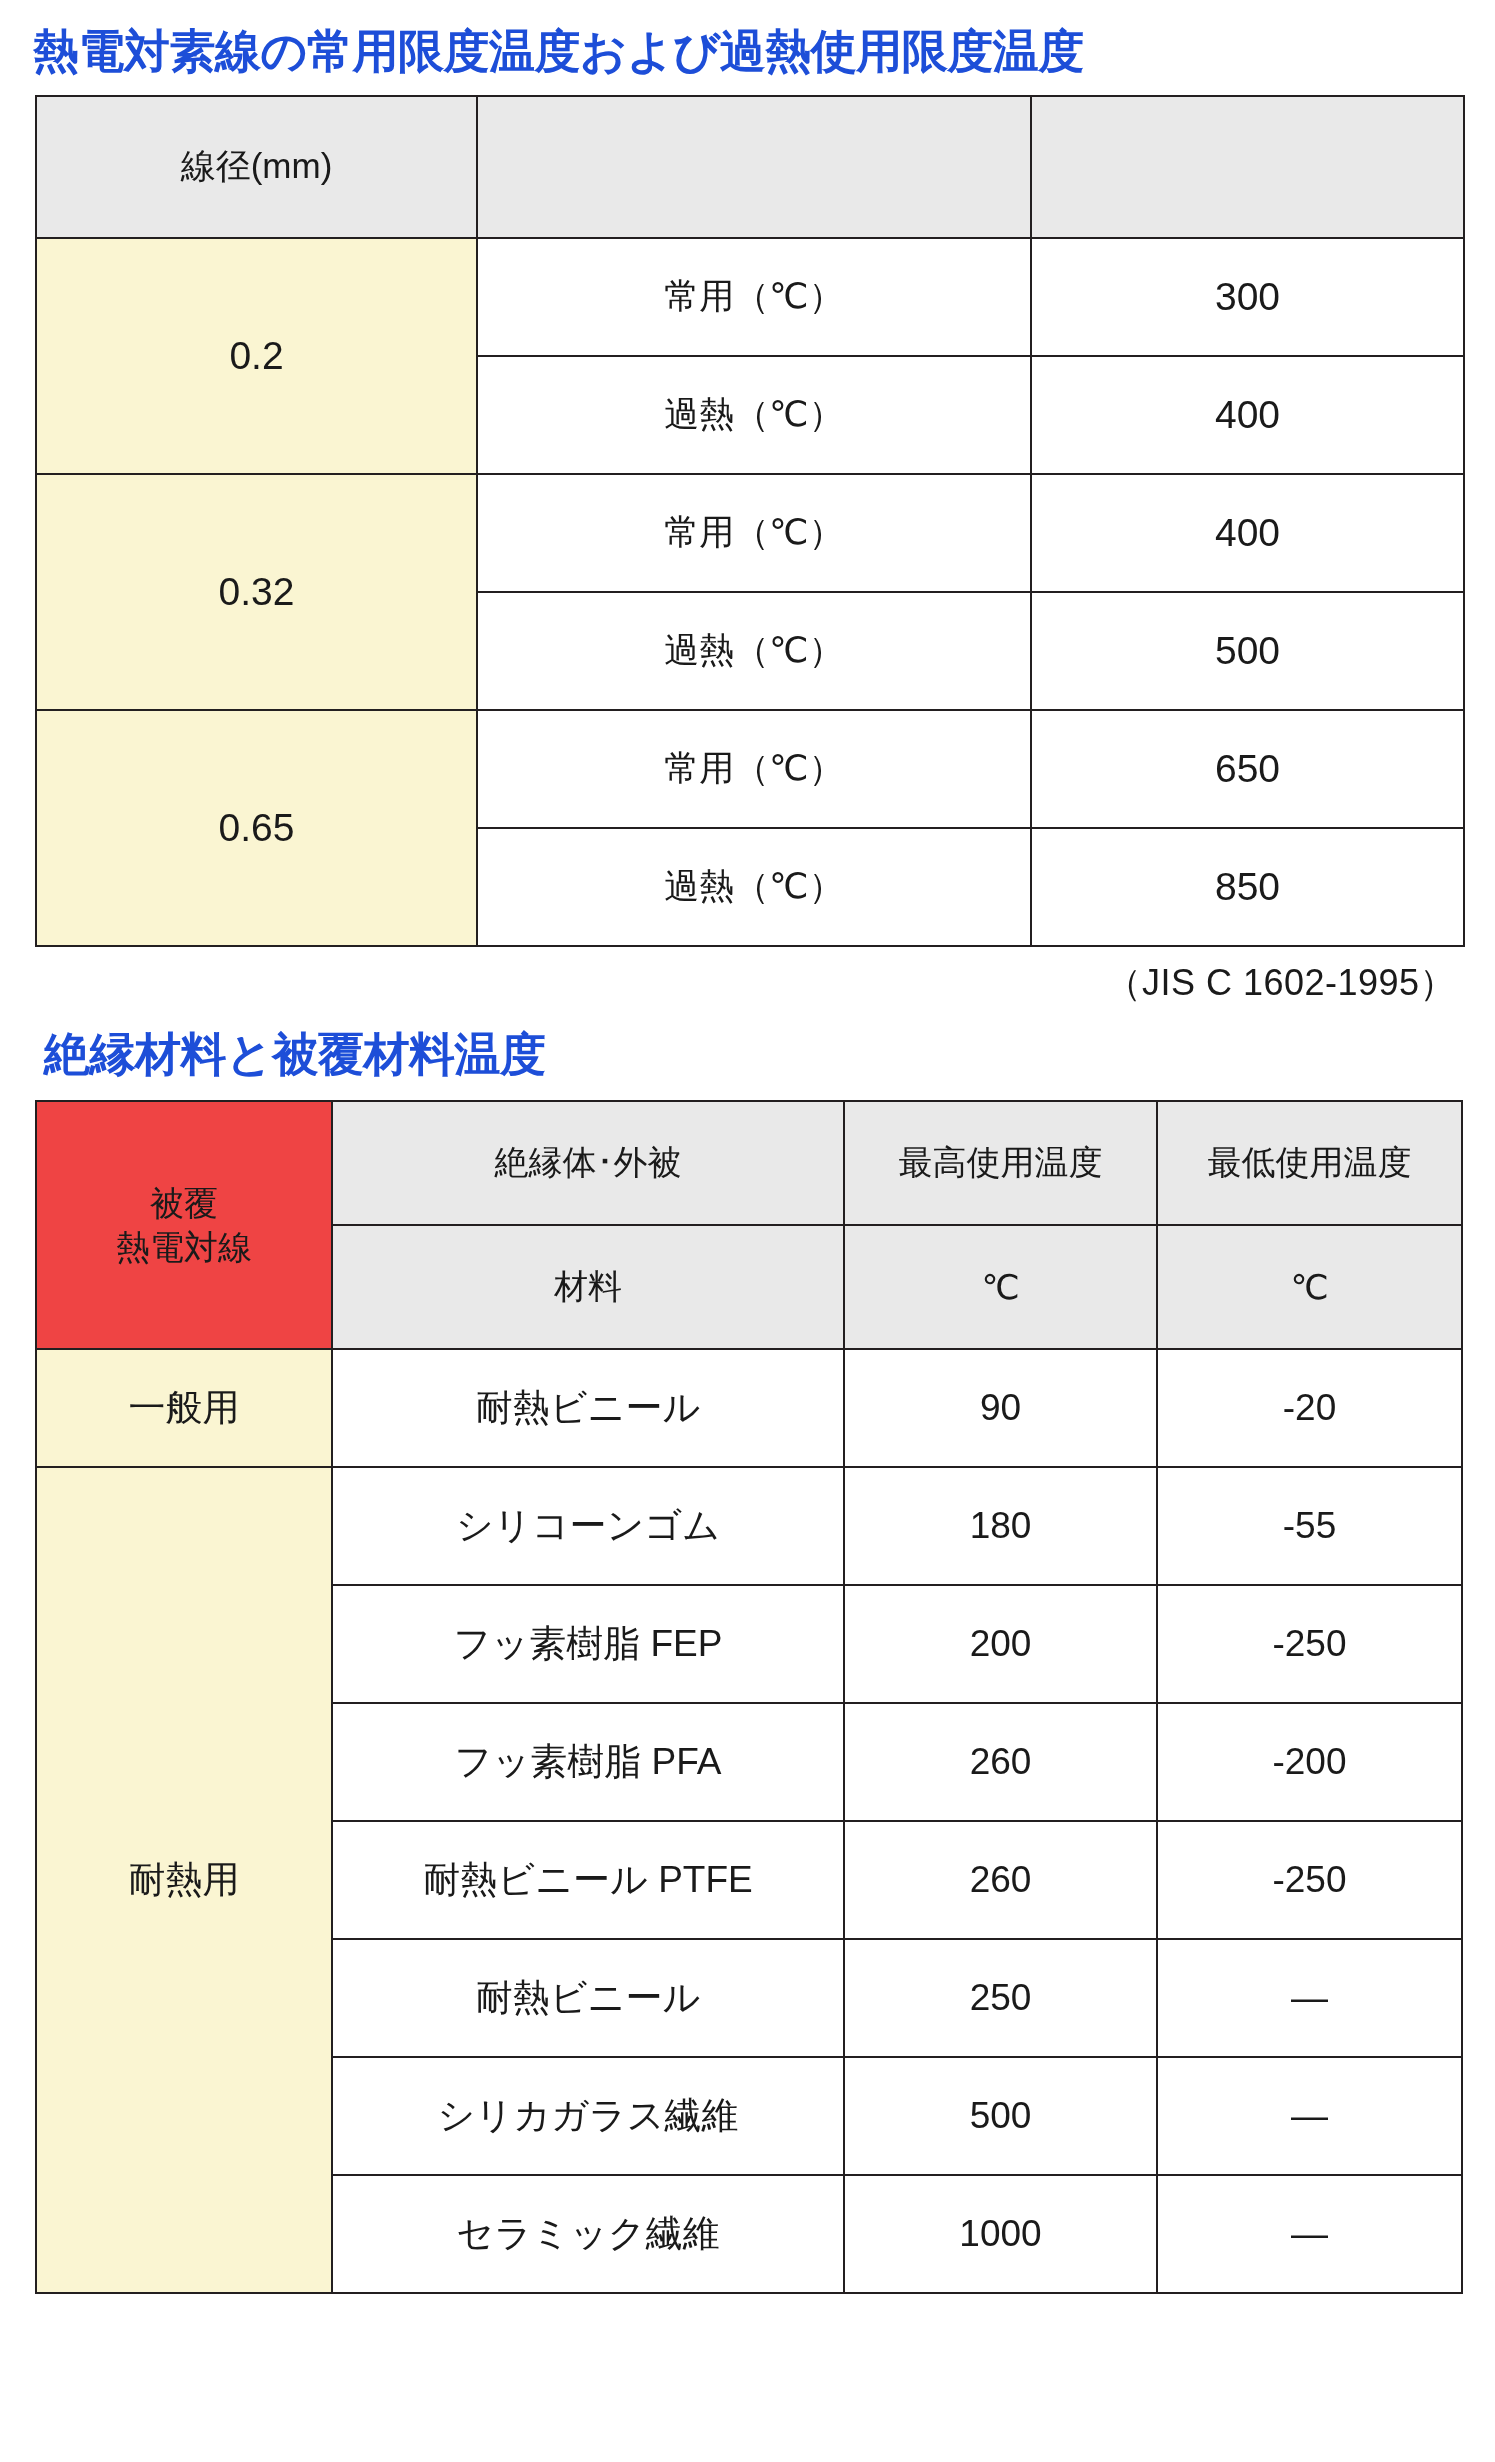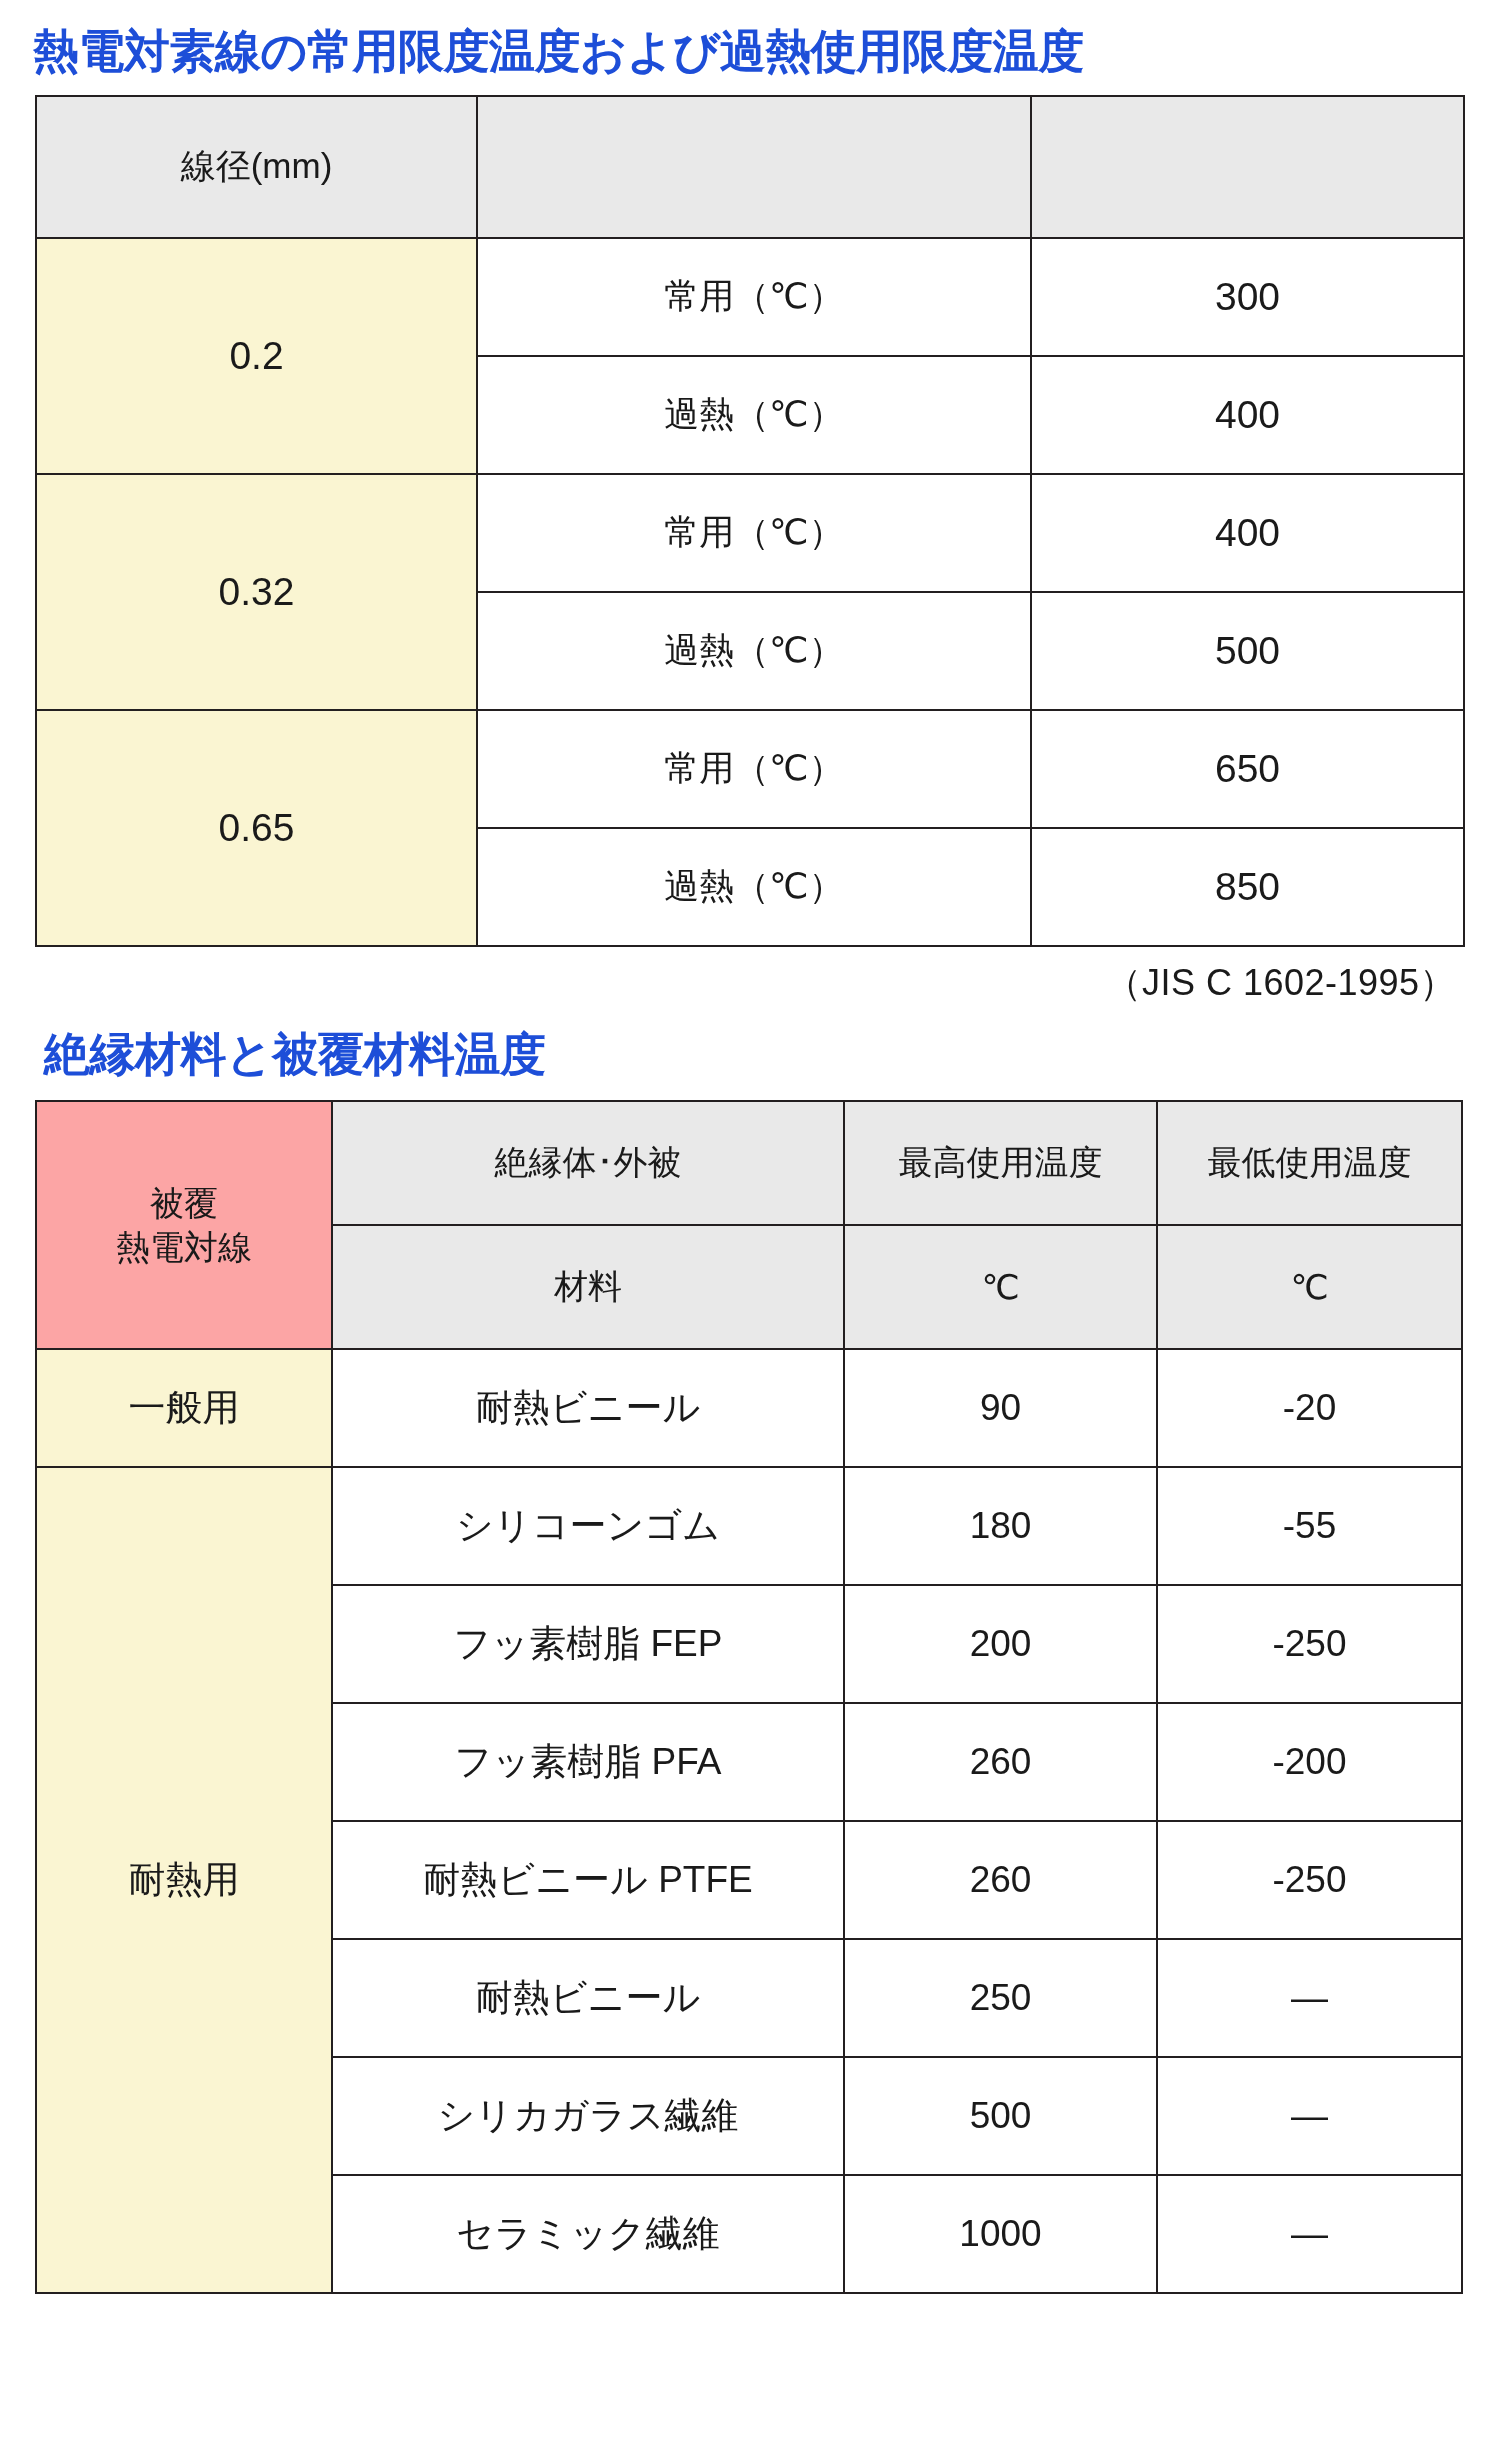--- a/index.html
+++ b/index.html
@@ -89,21 +89,21 @@
   .table2 {
     width: 1428px;
     margin: 0 0 0 2px;
   }
   .table2 .hdr {
     background: #e9e9e9;
     height: 122px;
     font-size: 34px;
   }
   .table2 .hdr-left {
-    background: #fca5a5;
+    background: #ef4444;
     font-size: 34px;
     line-height: 1.35;
   }
   .table2 .cat-cell {
     background: #faf5d2;
     font-size: 37px;
   }
   .table2 .mat-cell {
     font-size: 37px;
     text-align: center;

